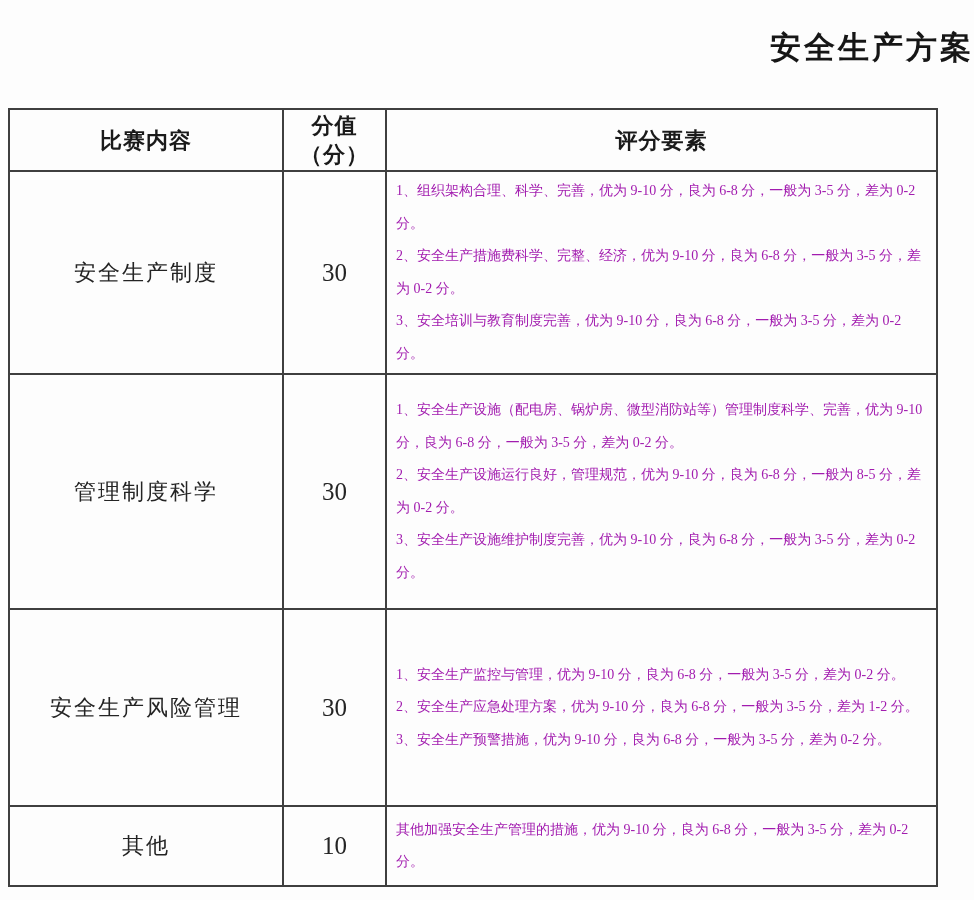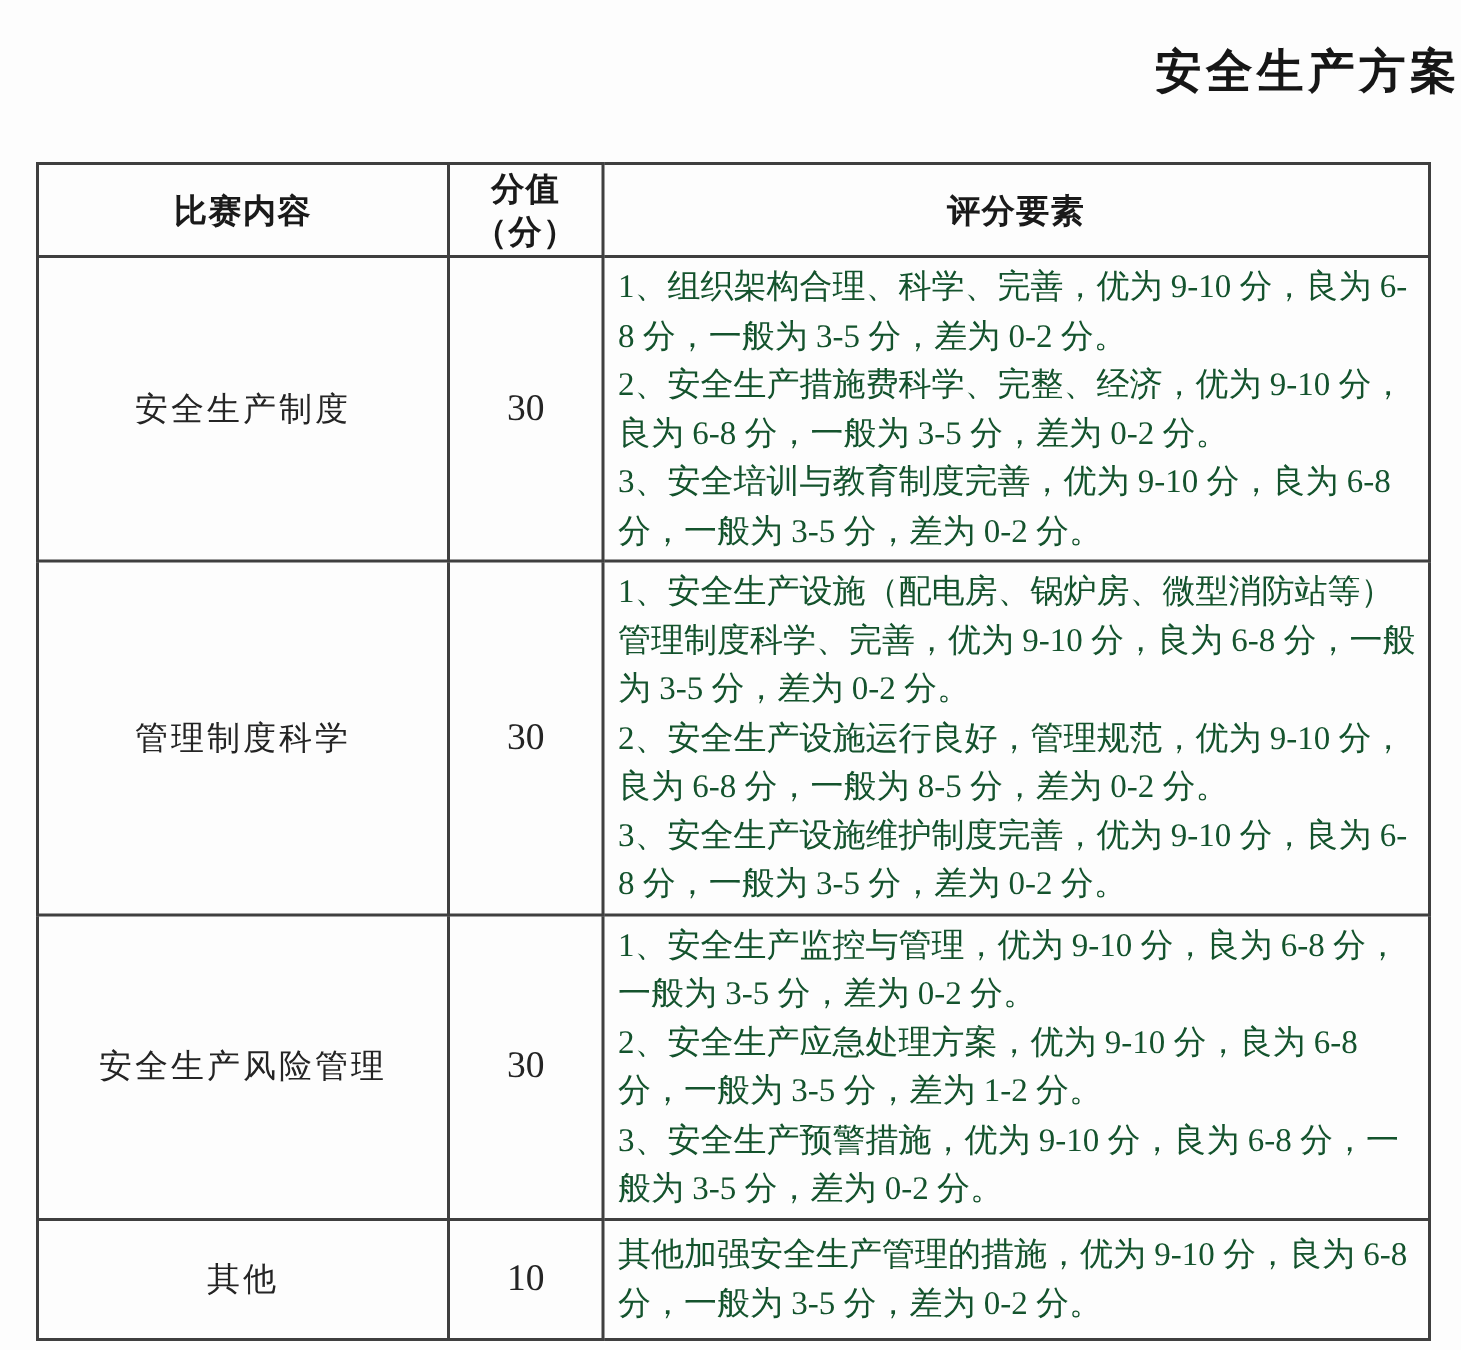--- a/index.html
+++ b/index.html
@@ -22,21 +22,21 @@
     width: 100%;
     text-align: right;
     font-family: "Liberation Sans", sans-serif;
     font-size: 31px;
     font-weight: bold;
     letter-spacing: 3px;
     color: #161616;
   }
   table.score-table {
     position: absolute;
-    left: 24px;
+    left: 8px;
     top: 108px;
     width: 928px;
     border-collapse: collapse;
     table-layout: fixed;
   }
   .score-table col.c1 { width: 274px; }
   .score-table col.c2 { width: 103px; }
   .score-table col.c3 { width: 551px; }
   .score-table th,
   .score-table td {
@@ -69,23 +69,23 @@
   td.cell-score {
     text-align: center;
     vertical-align: middle;
     font-size: 25px;
     color: #242424;
     font-family: Liberation Serif, serif;
   }
   td.cell-criteria {
     vertical-align: middle;
     padding: 3px 8px 3px 9px;
-    font-size: 22px;
+    font-size: 14px;
     line-height: 32.5px;
-    color: #14532d;
+    color: #a21caf;
   }
   .crit-item {
     text-align: left;
   }
 </style>
 </head>
 <body>
 
 <h1 class="doc-title">安全生产方案</h1>
 

